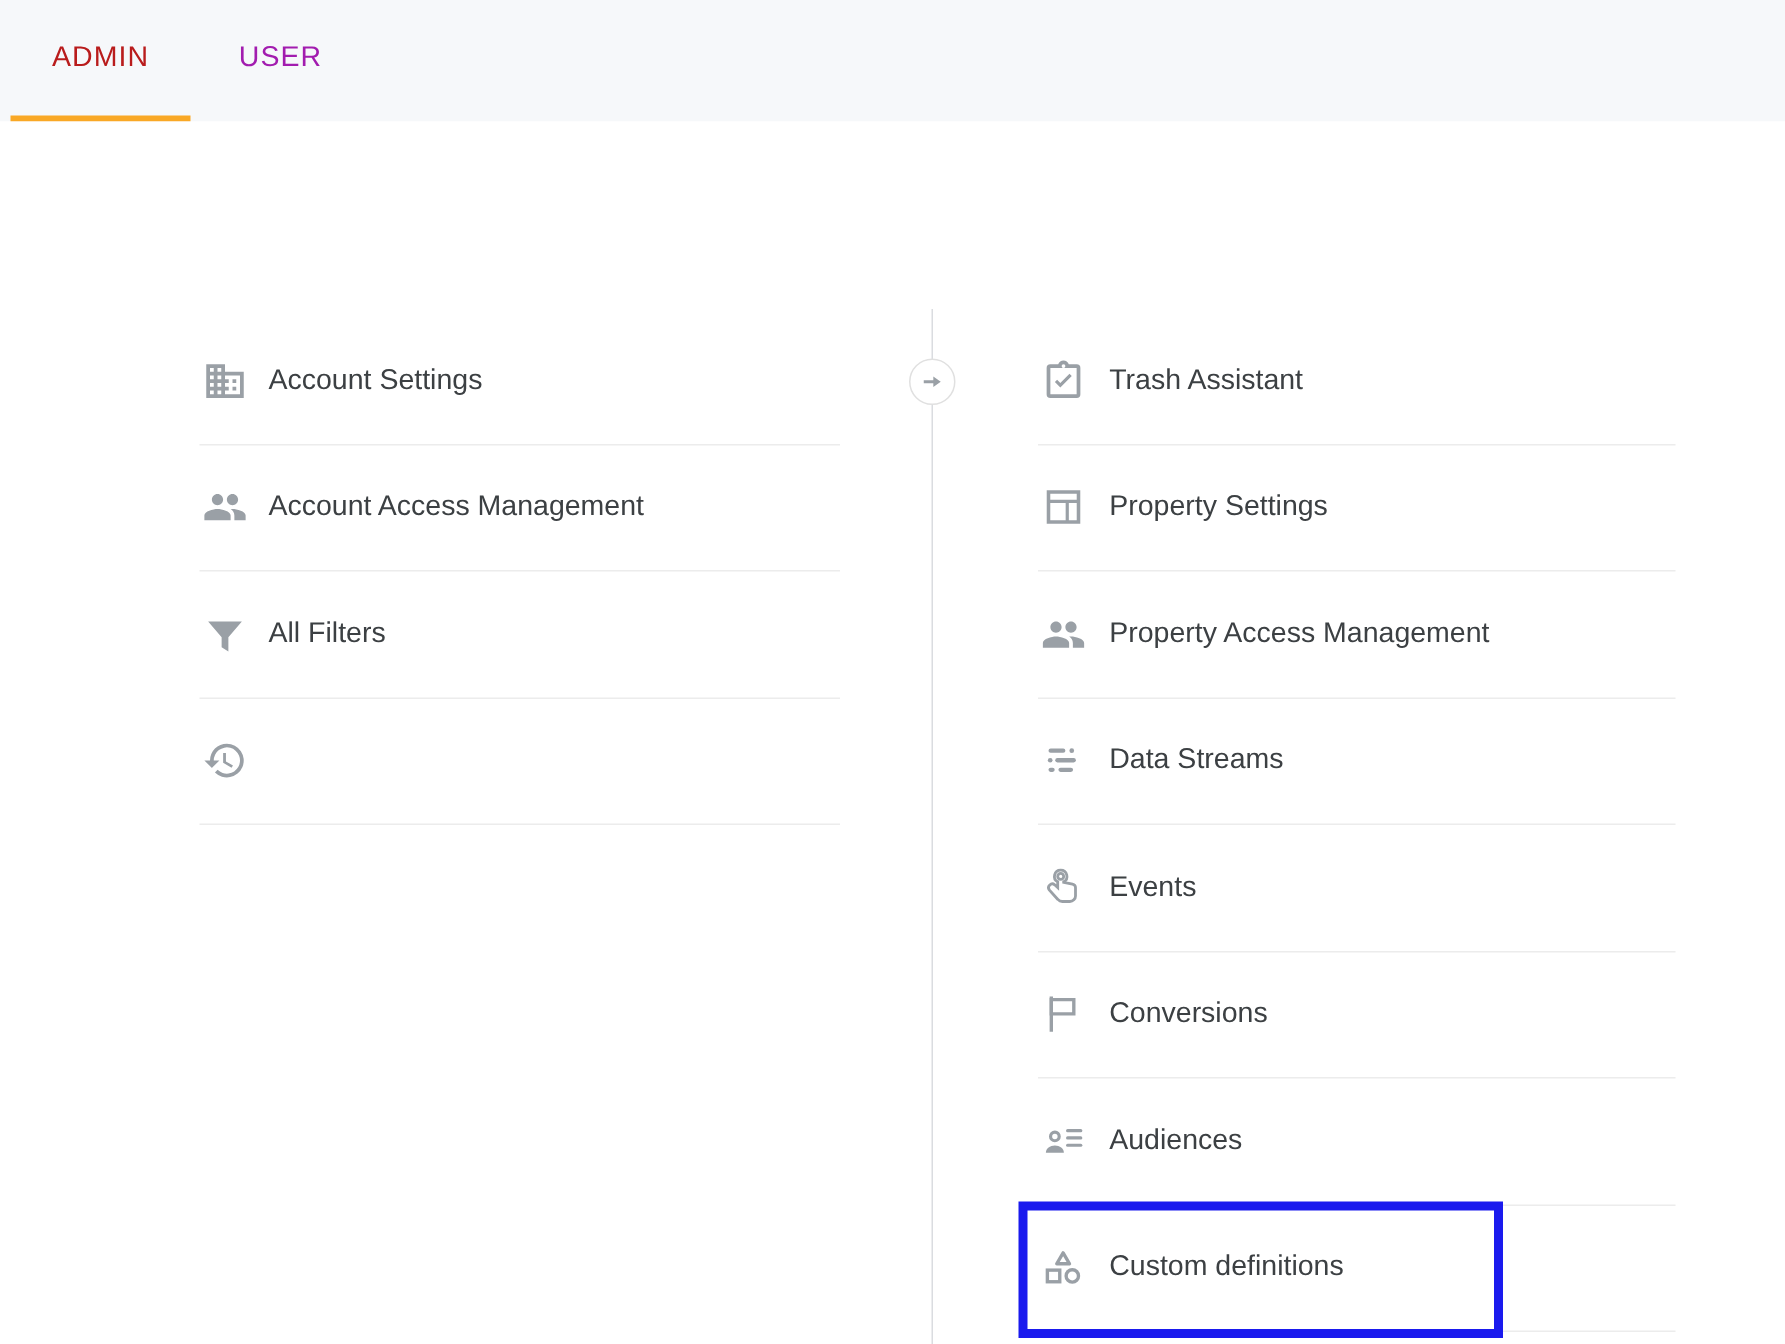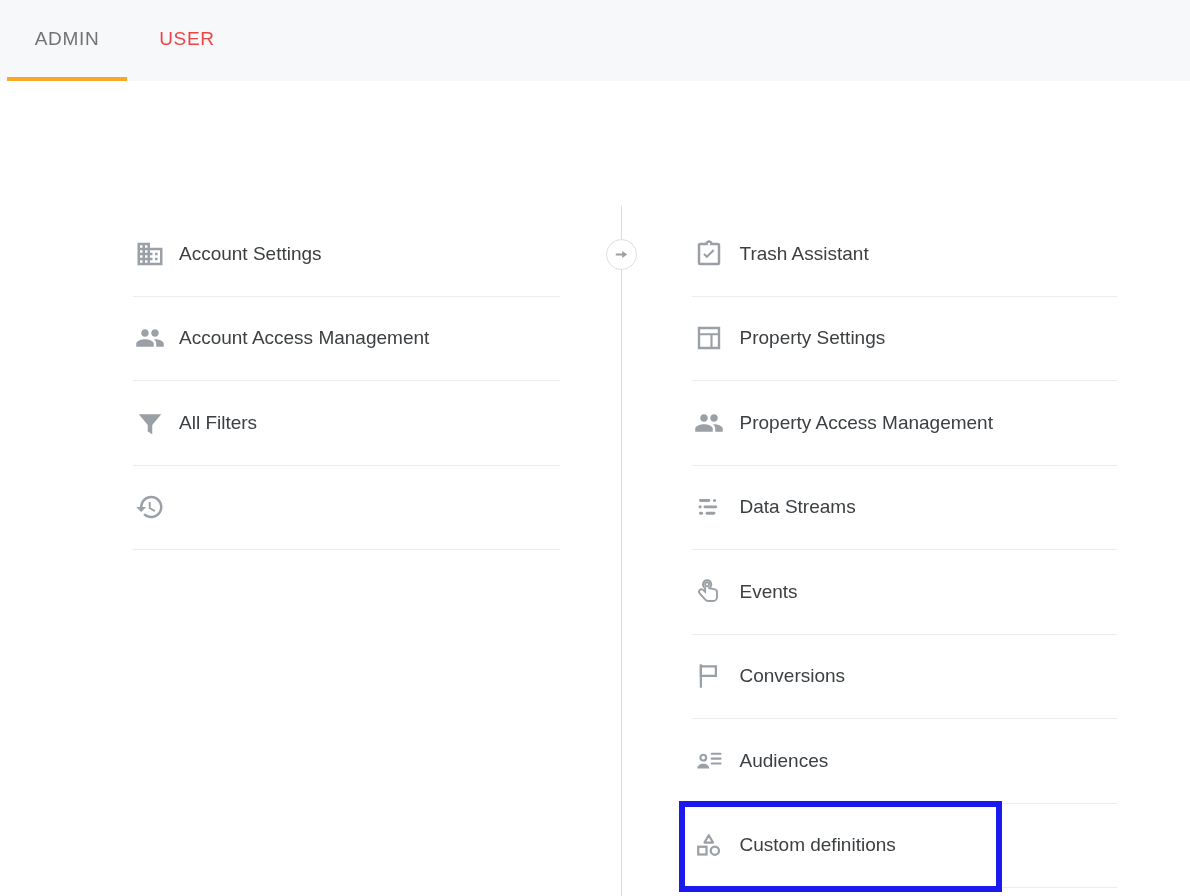--- a/index.html
+++ b/index.html
@@ -42,22 +42,22 @@
     cursor: pointer;
     user-select: none;
   }
   .tab-label {
     font-size: 19px;
     letter-spacing: 0.7px;
     line-height: 22px;
     font-weight: 400;
     white-space: nowrap;
   }
-  .tab-admin .tab-label { color: #737373; }
-  .tab-user  .tab-label { color: #ef4444; }
+  .tab-admin .tab-label { color: #b91c1c; }
+  .tab-user  .tab-label { color: #a21caf; }
   .tab-underline {
     position: absolute;
     left: 0;
     bottom: 0;
     width: 100%;
     height: 4px;
     background: #f9a825;
   }
 
   

